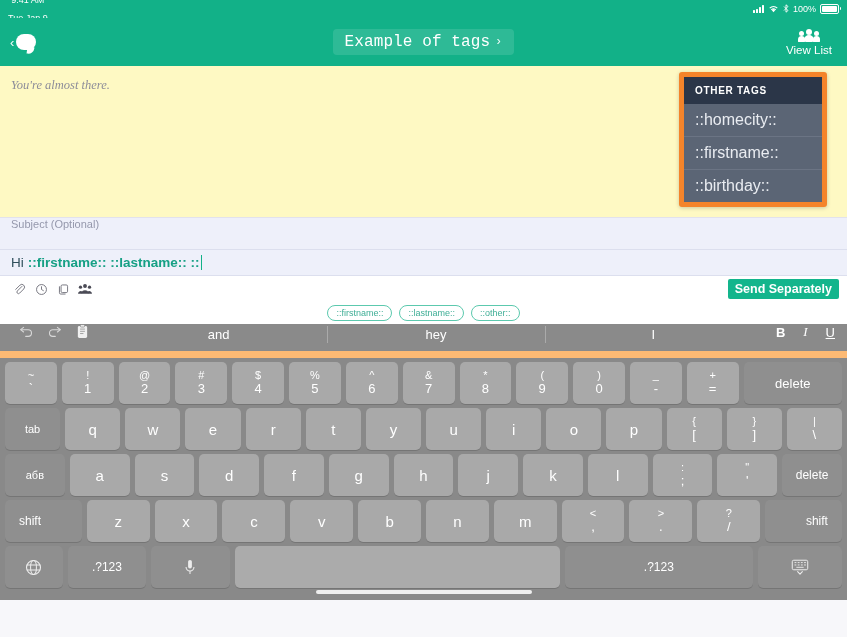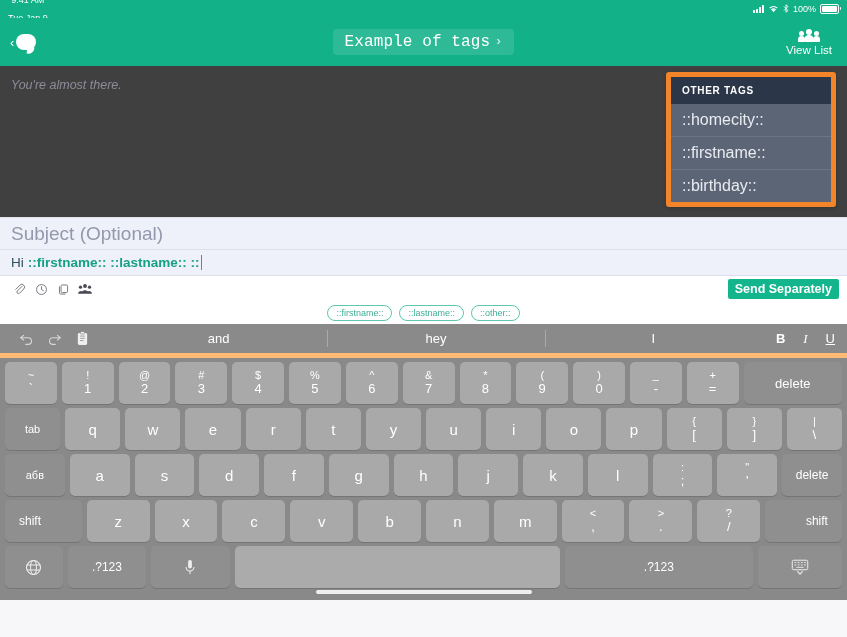--- a/index.html
+++ b/index.html
@@ -62,31 +62,31 @@
   .people-ico b{position:absolute;display:block;background:#fff;border-radius:50%;}
   .people-ico b.h1{width:6px;height:6px;left:8px;top:0;}
   .people-ico b.h2{width:5px;height:5px;left:1px;top:2px;}
   .people-ico b.h3{width:5px;height:5px;right:1px;top:2px;}
   .people-ico b.b1{width:10px;height:7px;left:6px;top:6px;border-radius:5px 5px 2px 2px;}
   .people-ico b.b2{width:7px;height:6px;left:0px;top:7px;border-radius:4px 4px 1px 1px;}
   .people-ico b.b3{width:7px;height:6px;right:0px;top:7px;border-radius:4px 4px 1px 1px;}
 
   
   .thread{
-    height:152px;background:#404040;position:relative;
-    border-bottom:1px solid #e2e2ec;box-sizing:border-box;
+    height:152px;background:#fef9c3;position:relative;
+    border-bottom:1px solid #e2e2ec;box-sizing:border-box;font-family:Liberation Serif, serif;
   }
   .thread-note{
     position:absolute;left:11px;top:12px;
     font-style:italic;font-size:12.5px;color:#8d8d99;
   }
 
   
   .tags-popover{
-    position:absolute;right:11px;top:72px;width:170px;
+    position:absolute;right:20px;top:72px;width:148px;
     border:5px solid #f4842a;border-radius:3px;
     background:#333f50;box-sizing:border-box;z-index:40;
     box-shadow:0 1px 4px rgba(0,0,0,.2);
   }
   .tags-head{
     background:#2b3648;color:#ffffff;font-size:10px;font-weight:bold;
     letter-spacing:.7px;padding:8px 11px;
   }
   .tags-list{background:#5b6575;}
   .tag-row{
@@ -98,22 +98,22 @@
   .tap-ring{
     position:absolute;left:10px;top:-1px;width:30px;height:30px;
     border-radius:50%;background:rgba(226,128,87,.45);
     border:2px solid rgba(233,118,66,.85);box-sizing:border-box;
     pointer-events:none;
   }
 
   
   .subject{
     height:32px;background:#eef0fa;border-bottom:1px solid #dcdfee;
-    display:flex;align-items:center;padding:0 11px;box-sizing:border-box;
-    font-size:19px;color:#9598ac;
+    display:flex;align-items:flex-start;padding:0 11px;box-sizing:border-box;
+    font-size:11px;color:#9598ac;
   }
   .msgline{
     height:26px;background:#eef0fa;border-bottom:1px solid #dcdfee;
     display:flex;align-items:center;padding:0 11px;box-sizing:border-box;
     font-size:13.5px;color:#1f7f6b;
   }
   .msgline .plain{color:#2f4f5b;margin-right:4px;}
   .msgline .tg{color:#16a085;font-weight:bold;}
   .caret{display:inline-block;width:1.5px;height:15px;background:#12b188;margin-left:1px;}
   .actionbar{
@@ -132,22 +132,22 @@
     justify-content:center;gap:7px;box-sizing:border-box;
   }
   .chip{
     border:1px solid #5cc9ae;border-radius:9px;color:#3fae96;
     font-size:9px;padding:2px 8px;background:#fff;cursor:pointer;white-space:nowrap;
   }
 
   
   .kb{background:#898989;padding:0 0 4px;}
   .kb-toolbar{
-    height:34px;display:flex;align-items:center;
-    background:#8a8a8a;border-bottom:5px solid #fdba74;
+    height:34px;display:flex;align-items:flex-start;
+    background:#8a8a8a;border-bottom:7px solid #fdba74;
     padding:0 12px;box-sizing:border-box;color:#f0f0f0;
   }
   .kb-toolbar .tool{width:28px;display:flex;align-items:center;justify-content:center;cursor:pointer;}
   .suggests{flex:1;display:flex;align-items:center;justify-content:center;margin:0 14px;}
   .sugg{
     flex:1;text-align:center;font-size:13px;color:#ffffff;
     cursor:pointer;position:relative;padding:3px 0;
   }
   .sugg + .sugg:before{
     content:"";position:absolute;left:0;top:2px;bottom:2px;width:1px;background:rgba(255,255,255,.28);

